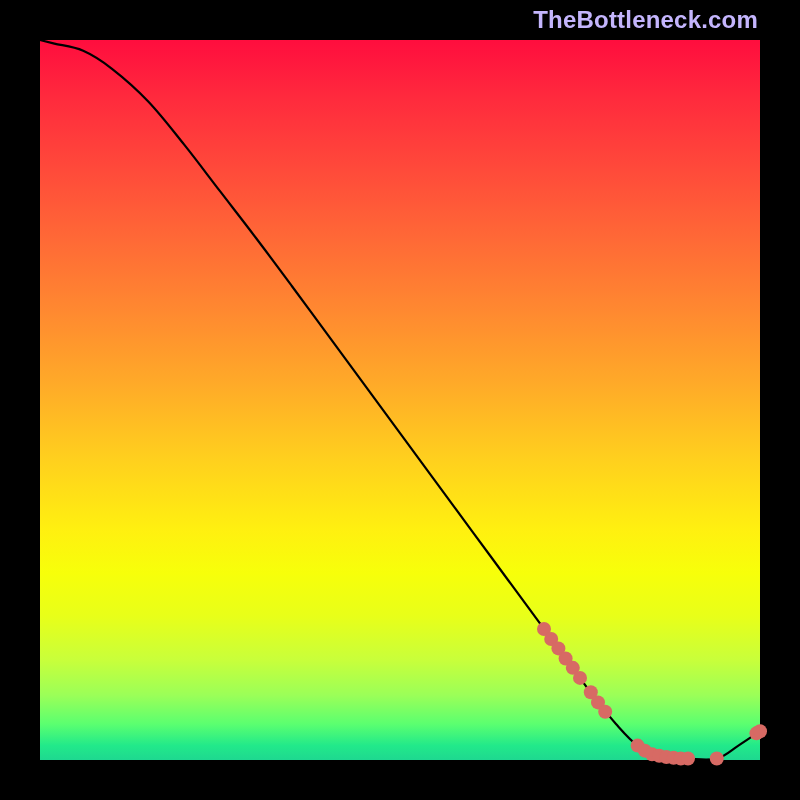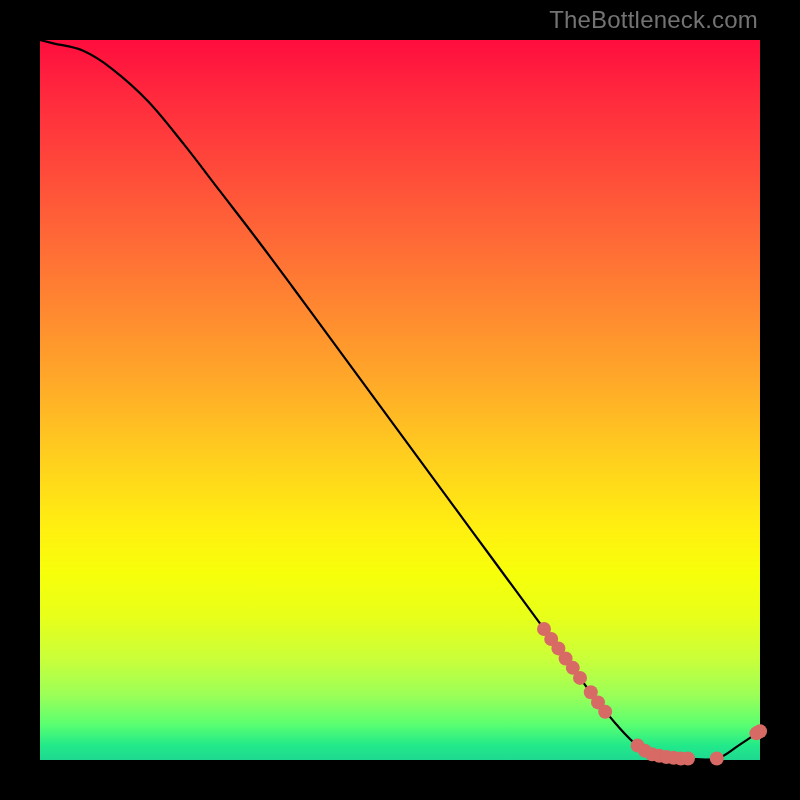--- a/index.html
+++ b/index.html
@@ -40,23 +40,23 @@
       #9bff58 91%,
       #5bff70 95%,
       #22e98a 98%,
       #1ed890 100%
     );
   }
   .watermark {
     position: absolute;
     top: 6px;
     right: 42px;
-    color: #737373;
+    color: #c4b5fd;
     font-size: 24px;
-    font-weight: 400;
+    font-weight: 700;
     letter-spacing: 0.2px;
     user-select: none;
   }
   svg.curve {
     position: absolute;
     left: 0;
     top: 0;
     width: 720px;
     height: 720px;
     overflow: visible;

